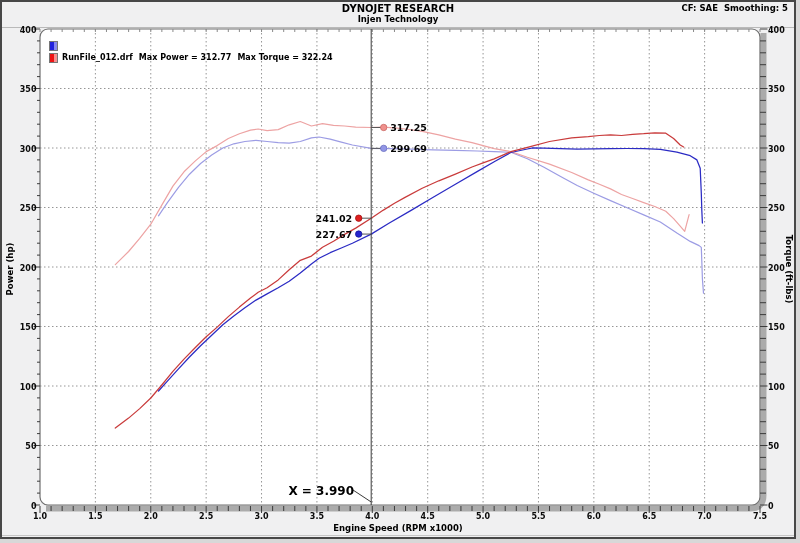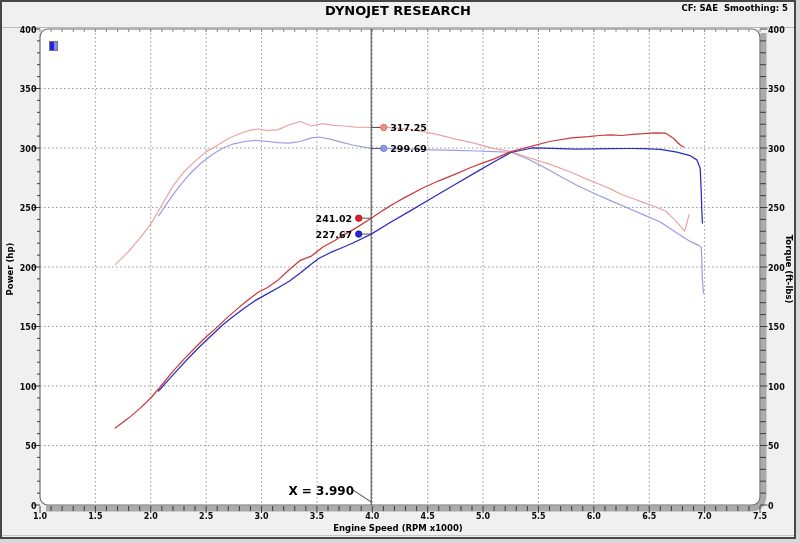--- a/index.html
+++ b/index.html
@@ -3,21 +3,21 @@
 <meta charset="utf-8">
 <style>
   html,body{margin:0;padding:0;background:#d8d8d8;}
   *{box-sizing:border-box;}
   .window{
     position:relative;width:796px;height:539px;margin:0;
     border:2px solid #474747;background:#f0f0f1;overflow:hidden;
     font-family:"DejaVu Sans",sans-serif;
   }
   .hdr-title{position:absolute;top:1px;left:0;width:100%;text-align:center;
-    font-size:13px;font-weight:bold;color:#000;}
+    font-size:10px;font-weight:bold;color:#000;}
   .hdr-sub{position:absolute;top:12px;left:0;width:100%;text-align:center;
     font-size:8.5px;font-weight:bold;color:#000;}
   .hdr-cf{position:absolute;top:1px;right:6px;font-size:8.5px;font-weight:bold;color:#000;}
   .hdr-divider{position:absolute;top:25px;left:0;width:100%;height:1px;background:#b9b9b9;}
   .bottom-divider{position:absolute;top:533px;left:0;width:100%;height:1px;background:#c6c6c6;}
   svg{position:absolute;left:0;top:0;font-family:"DejaVu Sans",sans-serif;font-weight:bold;}
   .legend{position:absolute;left:47px;top:38px;z-index:5;}
   .legend-row{display:flex;align-items:center;height:11px;margin-bottom:1px;}
   .legend-swatch{width:9px;height:10px;margin-right:4px;border:1px solid #777;}
   .legend-text{font-size:8px;font-weight:bold;color:#000;white-space:nowrap;}
@@ -27,20 +27,21 @@
   .axis-title-right{left:752px;top:262px;width:70px;text-align:center;transform:rotate(90deg);}
   .axis-title-x{left:0;top:521px;width:100%;text-align:center;}
   .cursor-label{position:absolute;left:278px;top:482px;width:74px;text-align:right;
     font-size:12px;font-weight:bold;color:#000;}
 </style>
 </head>
 <body>
 
 <div class="window">
   <div class="hdr-title">DYNOJET RESEARCH</div>
+  <div class="hdr-sub">Injen Technology</div>
   <div class="hdr-cf">CF: SAE&nbsp;&nbsp;Smoothing: 5</div>
   <div class="hdr-divider"></div>
 
   <svg id="plot" width="796" height="539" viewBox="2 2 796 539">
       <rect x="40" y="29" width="720" height="476" rx="8" fill="#ffffff"></rect>
       <line x1="40" y1="445.5" x2="760" y2="445.5" stroke="#969696" stroke-width="1" stroke-dasharray="1.5 2.5"></line>
       <line x1="40" y1="386" x2="760" y2="386" stroke="#969696" stroke-width="1" stroke-dasharray="1.5 2.5"></line>
       <line x1="40" y1="326.5" x2="760" y2="326.5" stroke="#969696" stroke-width="1" stroke-dasharray="1.5 2.5"></line>
       <line x1="40" y1="267" x2="760" y2="267" stroke="#969696" stroke-width="1" stroke-dasharray="1.5 2.5"></line>
       <line x1="40" y1="207.5" x2="760" y2="207.5" stroke="#969696" stroke-width="1" stroke-dasharray="1.5 2.5"></line>
@@ -323,20 +324,24 @@
       <text x="352.20000000000005" y="221.68619999999999" text-anchor="end" font-size="9.5" fill="#050505">241.02</text>
       <line x1="371.20000000000005" y1="234.0727" x2="358.70000000000005" y2="234.0727" stroke="#555" stroke-width="1"></line>
       <circle cx="358.70000000000005" cy="234.0727" r="3.2" fill="#2525cf" stroke="#17179a" stroke-width="0.8"></circle>
       <text x="352.20000000000005" y="237.5727" text-anchor="end" font-size="9.5" fill="#050505">227.67</text>
     </svg>
 
   <div class="legend" id="legend">
       <div class="legend-row">
         <span class="legend-swatch" style="background: linear-gradient(90deg, rgb(34, 34, 221) 0px, rgb(34, 34, 221) 55%, rgb(138, 138, 238) 55%, rgb(138, 138, 238) 100%);"></span>
       </div>
+      <div class="legend-row">
+        <span class="legend-swatch" style="background: linear-gradient(90deg, rgb(238, 20, 20) 0px, rgb(238, 20, 20) 55%, rgb(244, 144, 144) 55%, rgb(244, 144, 144) 100%);"></span>
+        <span class="legend-text"><span>RunFile_012.drf</span><span>Max Power = 312.77</span><span>Max Torque = 322.24</span></span>
+      </div>
     </div>
 
   <div class="axis-title axis-title-left">Power (hp)</div>
   <div class="axis-title axis-title-right">Torque (ft-lbs)</div>
   <div class="axis-title axis-title-x">Engine Speed (RPM x1000)</div>
 
   <div class="cursor-label">X = 3.990</div>
 
   <div class="bottom-divider"></div>
 </div>

